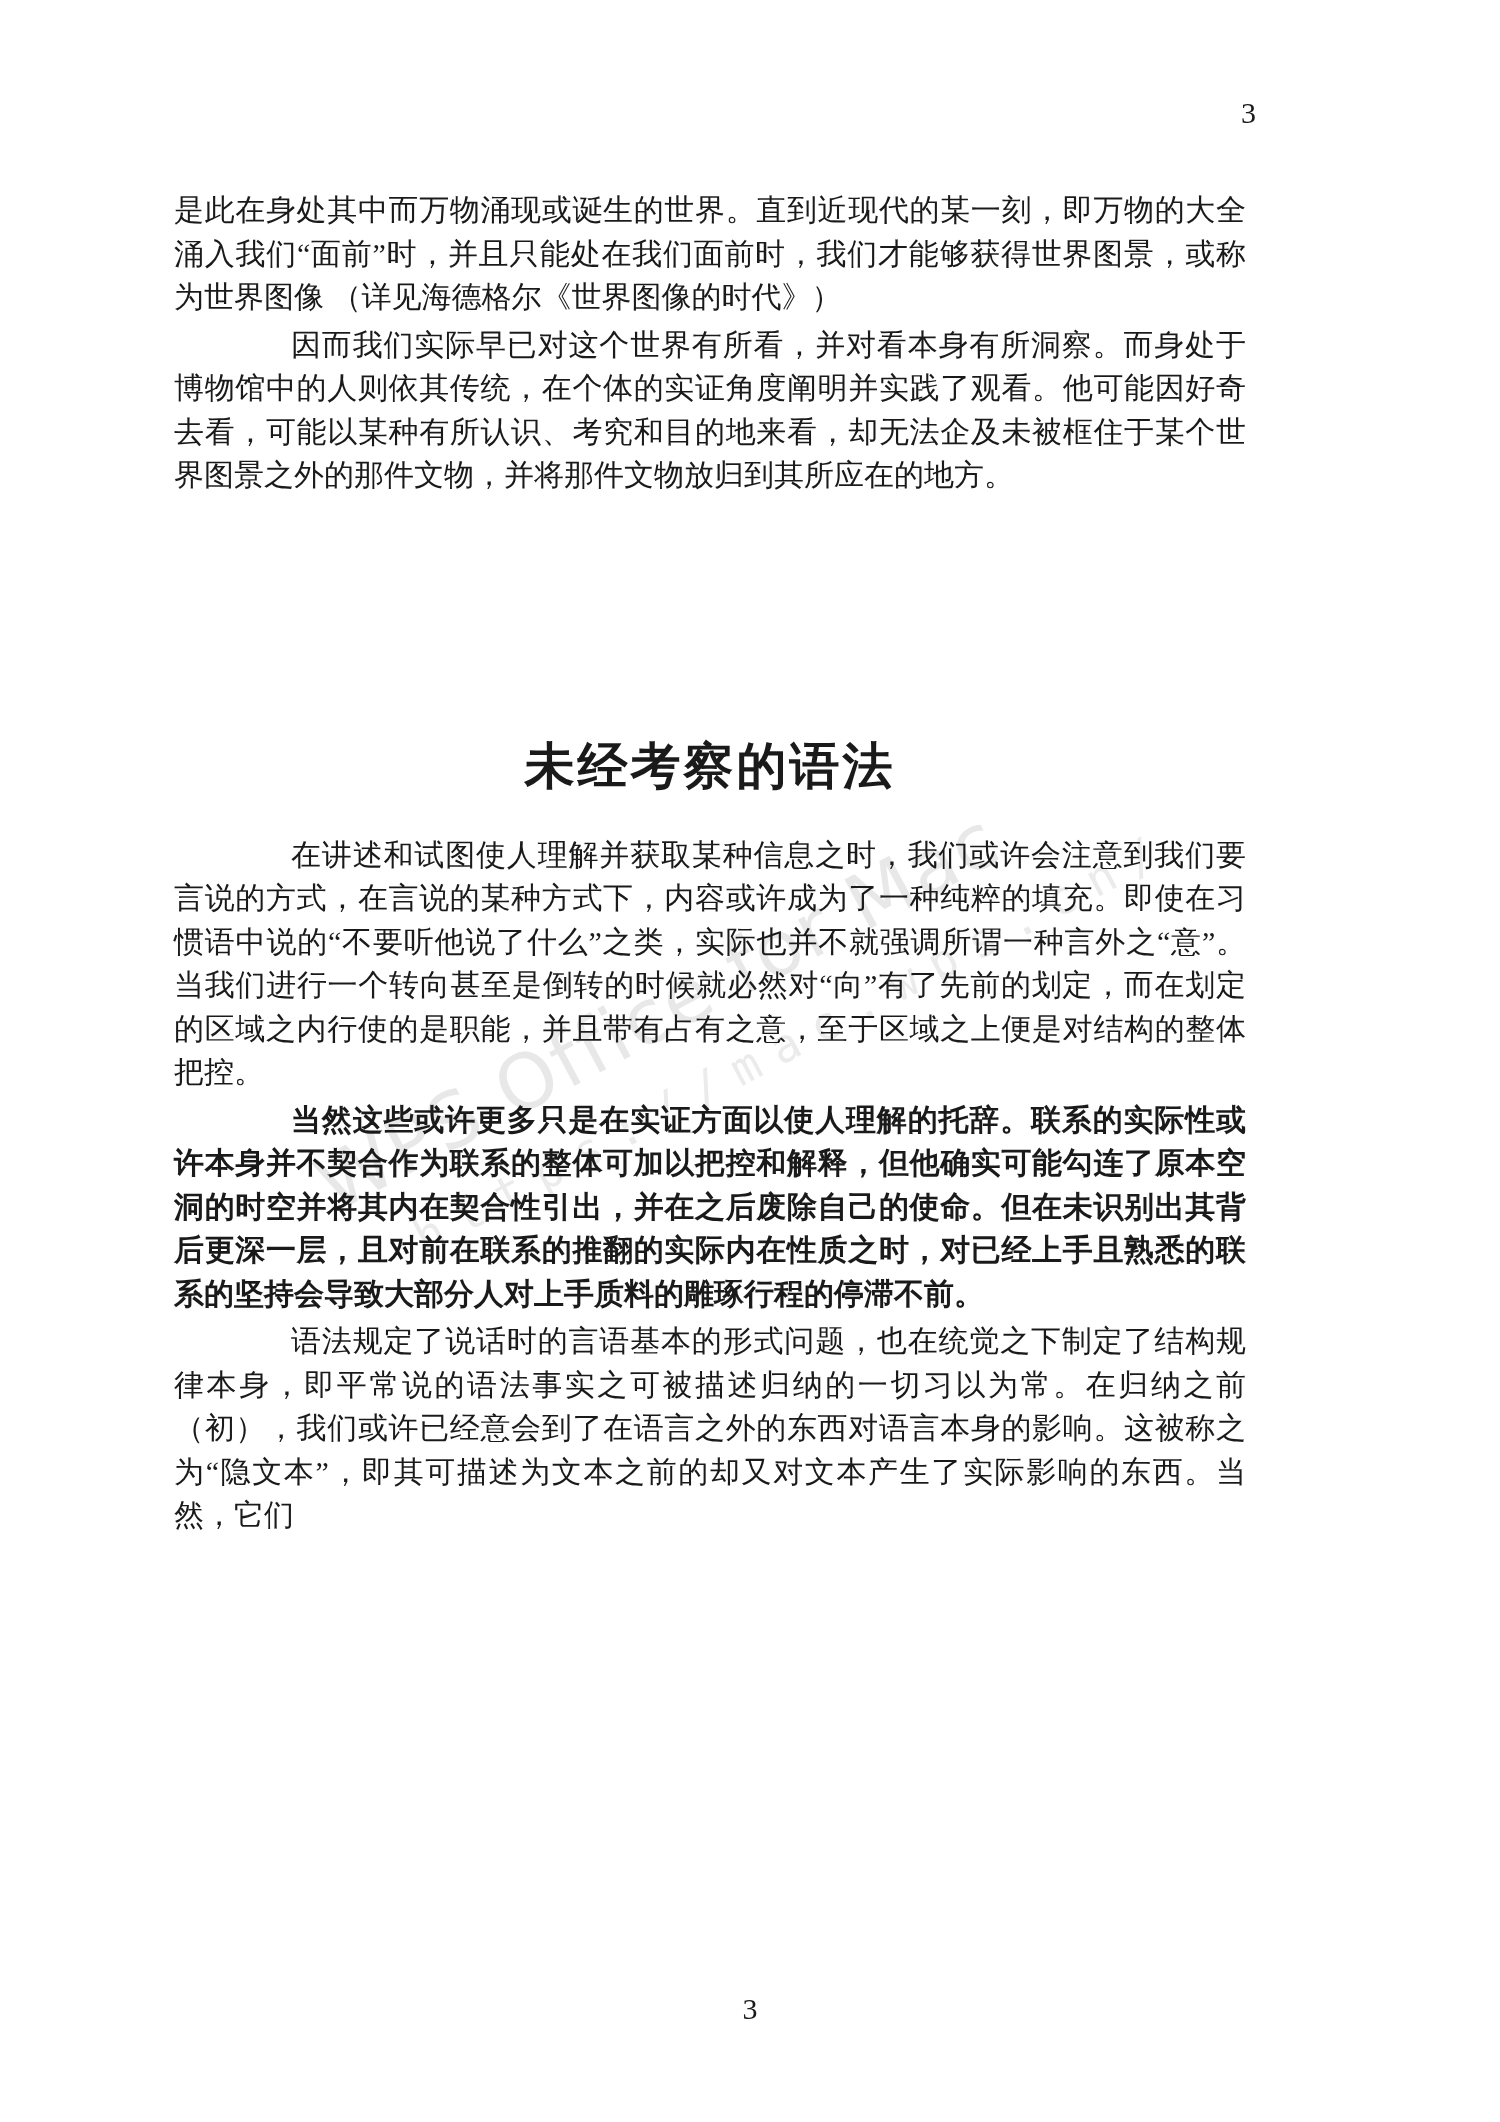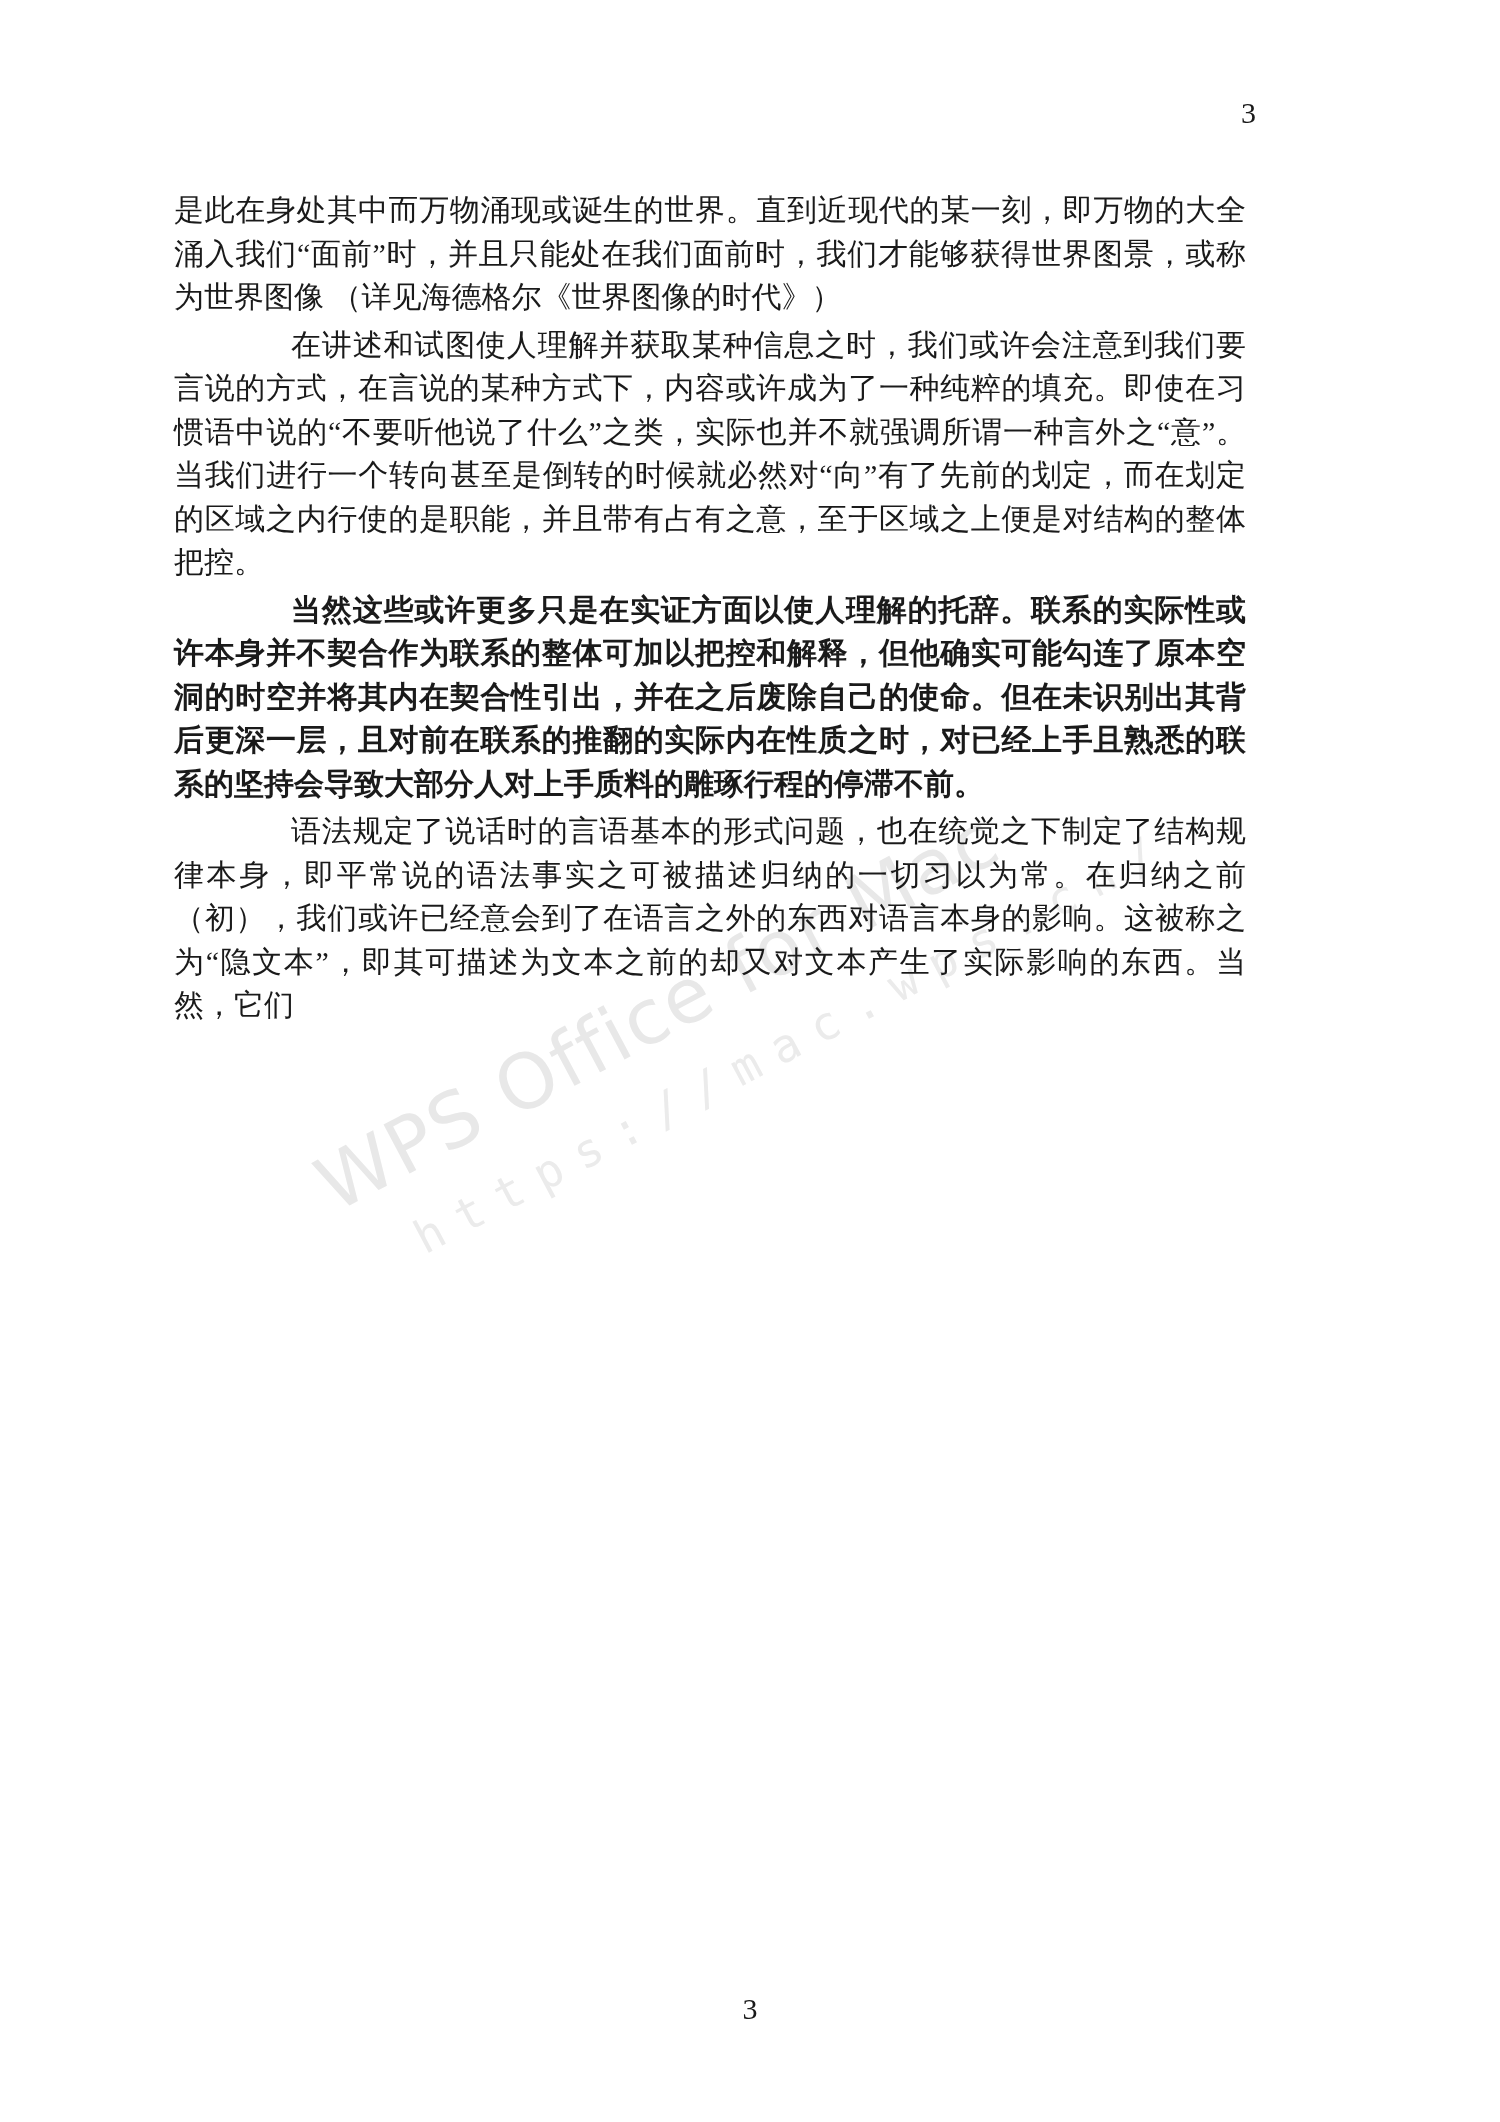--- a/index.html
+++ b/index.html
@@ -96,20 +96,22 @@
 
 <div class="watermark">
   <div class="wm-line1">WPS Office for Mac</div>
   <div class="wm-line2">https://mac.wps.cn/</div>
 </div>
 
 <div class="page-number-top">3</div>
 
 <div class="text-column">
   <p class="p1">是此在身处其中而万物涌现或诞生的世界。直到近现代的某一刻，即万物的大全涌入我们“面前”时，并且只能处在我们面前时，我们才能够获得世界图景，或称为世界图像 （详见海德格尔《世界图像的时代》）</p>
+  <p class="p3 indent">因而我们实际早已对这个世界有所看，并对看本身有所洞察。而身处于博物馆中的人则依其传统，在个体的实证角度阐明并实践了观看。他可能因好奇去看，可能以某种有所认识、考究和目的地来看，却无法企及未被框住于某个世界图景之外的那件文物，并将那件文物放归到其所应在的地方。</p>
 
+  <h1 class="section-heading">未经考察的语法</h1>
 
   <p class="p4 indent">在讲述和试图使人理解并获取某种信息之时，我们或许会注意到我们要言说的方式，在言说的某种方式下，内容或许成为了一种纯粹的填充。即使在习惯语中说的“不要听他说了什么”之类，实际也并不就强调所谓一种言外之“意”。当我们进行一个转向甚至是倒转的时候就必然对“向”有了先前的划定，而在划定的区域之内行使的是职能，并且带有占有之意，至于区域之上便是对结构的整体把控。</p>
   <p class="p5 indent">当然这些或许更多只是在实证方面以使人理解的托辞。联系的实际性或许本身并不契合作为联系的整体可加以把控和解释，但他确实可能勾连了原本空洞的时空并将其内在契合性引出，并在之后废除自己的使命。但在未识别出其背后更深一层，且对前在联系的推翻的实际内在性质之时，对已经上手且熟悉的联系的坚持会导致大部分人对上手质料的雕琢行程的停滞不前。</p>
   <p class="p6 indent">语法规定了说话时的言语基本的形式问题，也在统觉之下制定了结构规律本身，即平常说的语法事实之可被描述归纳的一切习以为常。在归纳之前（初），我们或许已经意会到了在语言之外的东西对语言本身的影响。这被称之为“隐文本”，即其可描述为文本之前的却又对文本产生了实际影响的东西。当然，它们</p>
 </div>
 
 <div class="page-number-bottom">3</div>
 
 </body></html>

